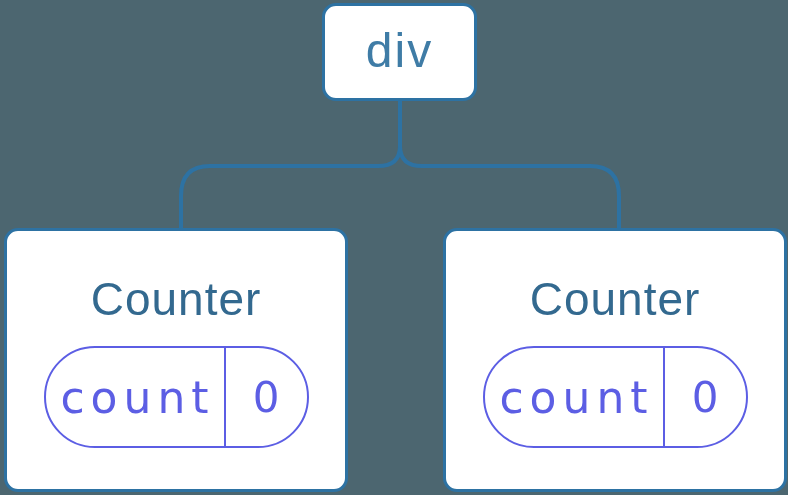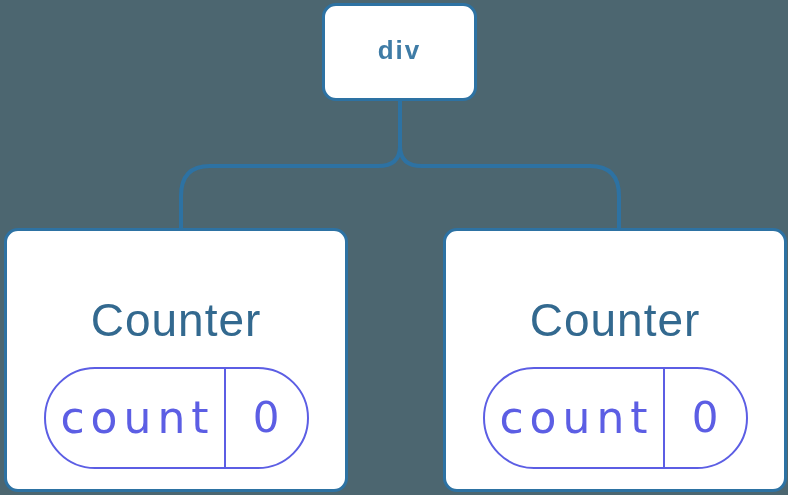--- a/index.html
+++ b/index.html
@@ -36,39 +36,38 @@
     height: 98px;
     box-sizing: border-box;
     background: var(--card-bg, #fff);
     border: 3px solid var(--line, #2d72a3);
     border-radius: 14px;
     display: flex;
     align-items: center;
     justify-content: center;
   }
   .root-label {
-    font-size: 26px;
-    font-weight: 700;
+    font-size: 48px;
+    font-weight: 400;
     letter-spacing: 2px;
     color: var(--root-label, #3f7ca6);
     transform: translateY(-2px);
   }
   .component-card {
     position: absolute;
     top: 228px;
     width: 344px;
     height: 264px;
     box-sizing: border-box;
     background: var(--card-bg, #fff);
     border: 3px solid var(--line, #2d72a3);
     border-radius: 14px;
     display: flex;
     flex-direction: column;
     align-items: center;
-    justify-content: center;
   }
   .component-card.left  { left: 4px; }
   .component-card.right { left: 443px; }
   .component-title {
     margin-top: 42px;
     font-size: 46px;
     line-height: 53px;
     font-weight: 500;
     letter-spacing: 1px;
     color: var(--counter-title, #33698f);

